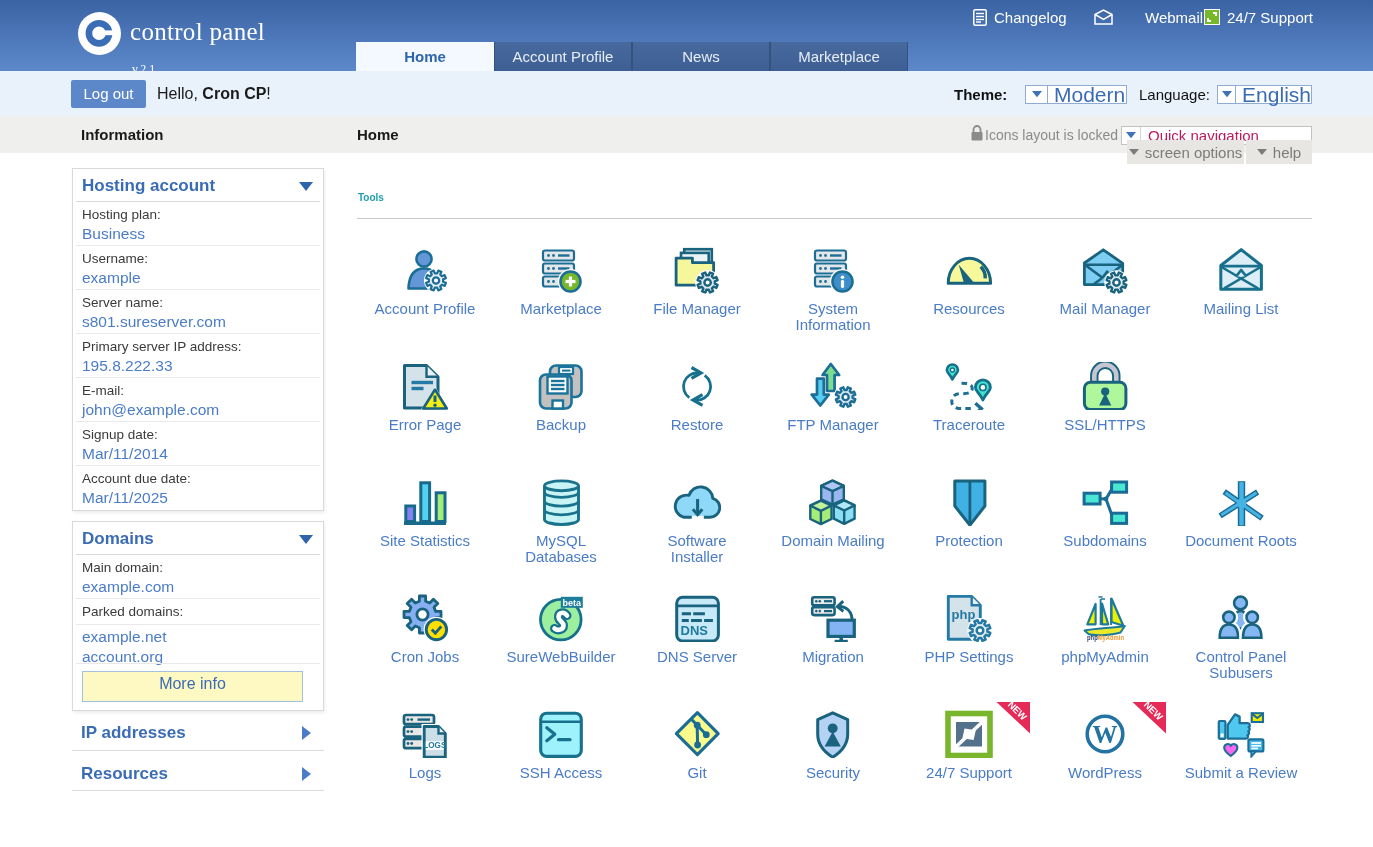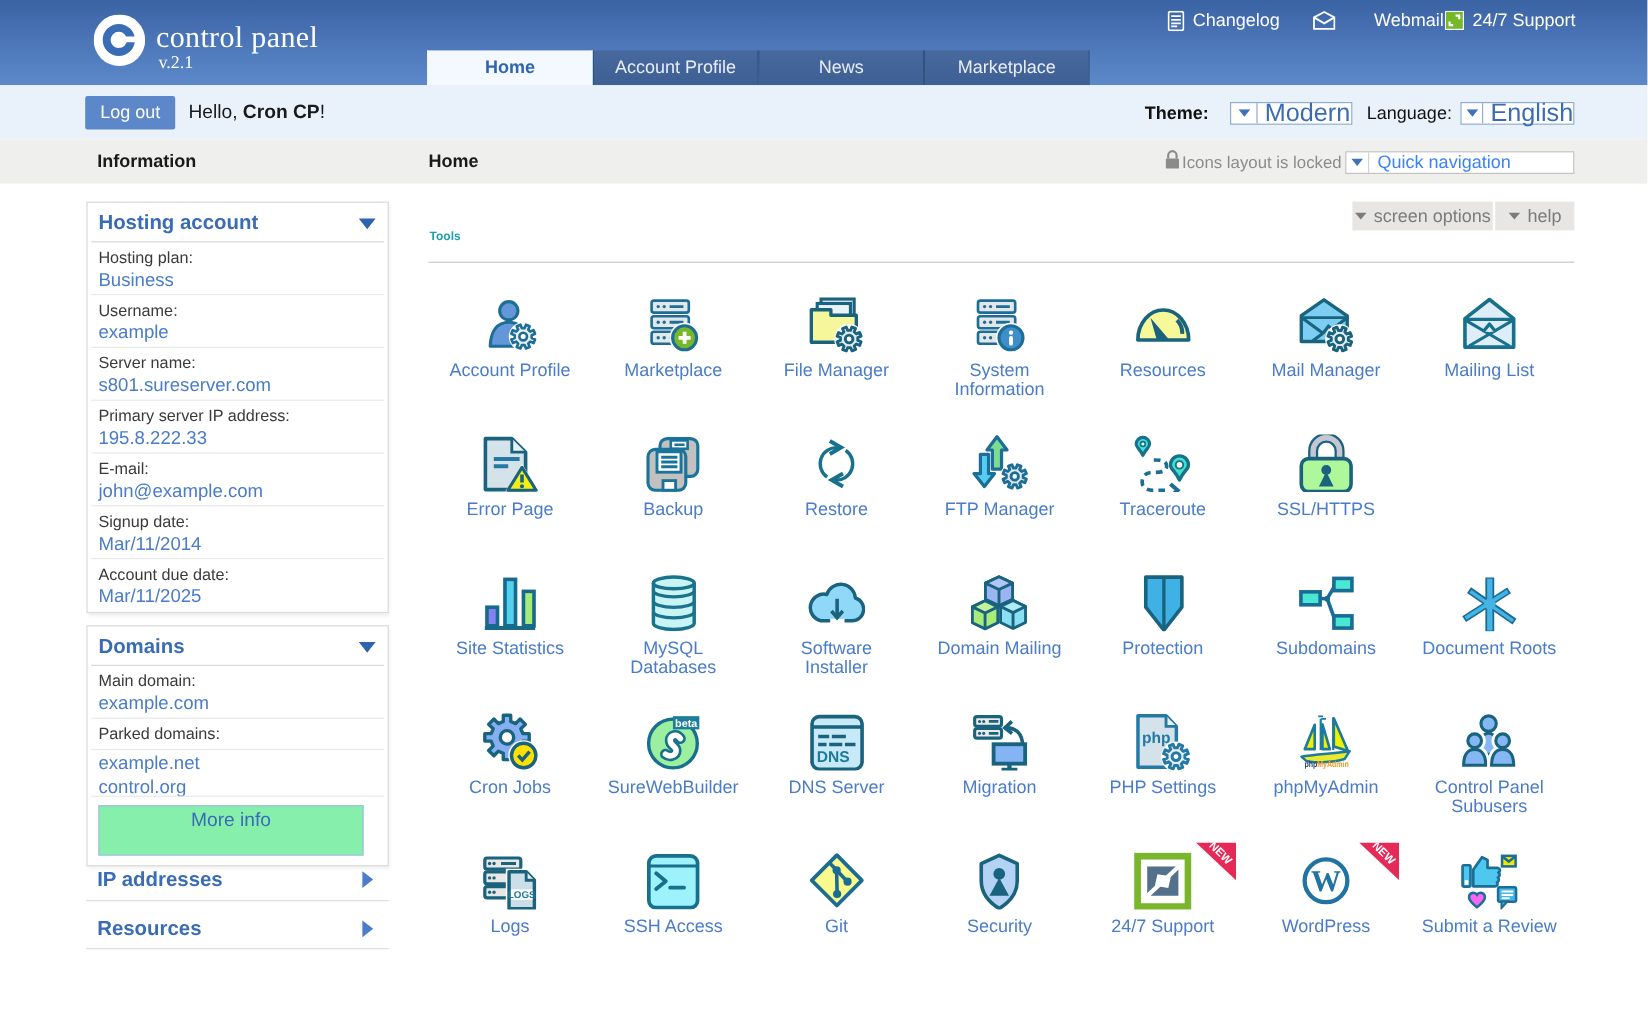--- a/index.html
+++ b/index.html
@@ -2,56 +2,56 @@
 <html><head>
 <meta charset="utf-8">
 <style>
 * { margin:0; padding:0; box-sizing:border-box; }
 html,body { width:1373px; height:847px; background:#fff; font-family:"Liberation Sans", sans-serif; overflow:hidden; }
 body { position:relative; }
 
 .hdr { position:absolute; top:0; left:0; width:1373px; height:71px; background:linear-gradient(#3a63a4,#5d89ca); }
 .logo { position:absolute; left:78px; top:12px; }
 .brand { position:absolute; left:130px; top:18px; color:#fff; font-family:"Liberation Serif", serif; font-size:25px; letter-spacing:0.3px; }
-.brandv { position:absolute; left:132px; top:45px; color:#fff; font-family:"Liberation Serif", serif; font-size:15px; }
+.brandv { position:absolute; left:132px; top:62px; color:#fff; font-family:"Liberation Serif", serif; font-size:12px; }
 .toplink { position:absolute; top:8px; height:18px; color:#fff; font-size:15px; display:flex; align-items:center; gap:7px; }
 .tabs { position:absolute; left:356px; top:42px; height:29px; display:flex; }
 .tab { width:138px; height:29px; line-height:29px; text-align:center; font-size:15px; color:#e8eef6;
   background:linear-gradient(#48699d,#3e5f94); border-left:1px solid #33527f; border-right:1px solid #33527f; }
 .tab.active { background:#f3f9fe; color:#2d66ad; font-weight:bold; border-color:#f3f9fe; }
 
 .bar2 { position:absolute; top:71px; left:0; width:1373px; height:45px; background:#e9f2fb; }
 .logout { position:absolute; left:71px; top:9px; width:75px; height:28px; background:#5c88c9; color:#fff; font-size:15px;
   text-align:center; line-height:28px; border-radius:2px; }
 .hello { position:absolute; left:157px; top:14px; font-size:16px; color:#1a1a1a; }
 .ctl-label { position:absolute; top:15px; font-size:15px; color:#111; }
 .combo { position:absolute; top:85px; height:19px; background:#fff; border:1px solid #8fadd3; display:flex; align-items:center; }
 .combo .dd { width:22px; height:100%; border-right:1px solid #8fadd3; display:flex; align-items:center; justify-content:center; }
 .combo .txt { padding-left:6px; color:#3a6cb5; font-size:21px; }
 
 .bar3 { position:absolute; top:116px; left:0; width:1373px; height:37px; background:#efefee; }
 .secttl { position:absolute; top:10px; font-size:15px; font-weight:bold; color:#1a1a1a; }
 .lockmsg { position:absolute; left:985px; top:11px; font-size:14px; color:#8b8b8b; }
 .qnav { position:absolute; left:1121px; top:10px; width:191px; height:19px; background:#fff; border:1px solid #c2c2c2; display:flex; align-items:center; }
 .qnav .dd { width:19px; height:100%; border-right:1px solid #d4d4d4; display:flex; align-items:center; justify-content:center; }
-.qnav .txt { padding-left:7px; color:#3b82f6; font-size:15px; }
-
-.sobtns { position:absolute; top:168px; left:1127px; display:flex; }
+.qnav .txt { padding-left:7px; color:#be185d; font-size:15px; }
+
+.sobtns { position:absolute; top:140px; left:1127px; display:flex; }
 .sobtn { height:24px; background:#e8e6e3; color:#7b7b7b; font-size:15px; display:flex; align-items:center; justify-content:center; gap:6px; }
 
 .panel { position:absolute; left:72px; width:252px; background:#fff; border:1px solid #d9d9d9; box-shadow:1px 2px 3px rgba(0,0,0,0.07); }
 .ptitle { position:relative; height:33px; line-height:34px; padding-left:9px; color:#3a6cb5; font-size:17px; font-weight:bold; }
 .ptitle::after { content:""; position:absolute; left:3px; right:3px; bottom:0; height:1px; background:#d9d9d9; }
 .ptri { position:absolute; right:10px; top:13px; width:0; height:0; border-left:7px solid transparent; border-right:7px solid transparent; border-top:9px solid #2e64ab; }
 .pair { position:relative; padding:4px 8px 0 9px; height:44px; }
 .pair:not(.nb)::after { content:""; position:absolute; left:3px; right:3px; bottom:0; height:1px; background:#e9e9e9; }
 .pair.nb { border-bottom:none; }
 .plabel { font-size:13.5px; color:#3a3a3a; line-height:18px; }
 .pvalue { font-size:15.5px; color:#4a7cc7; line-height:20px; }
-.moreinfo { margin:7px 20px 8px 9px; height:42px; background:#86efac; border:1px solid #a3bfe2; color:#3a6cb5; font-size:16px; text-align:center; line-height:24px; }
+.moreinfo { margin:7px 20px 8px 9px; height:31px; background:#fef9c3; border:1px solid #a3bfe2; color:#3a6cb5; font-size:16px; text-align:center; line-height:24px; }
 .sideitem { position:absolute; left:72px; width:252px; }
 .sideitem .t { padding-left:9px; color:#3a6cb5; font-size:17px; font-weight:bold; }
 .sideitem .arr { position:absolute; right:13px; top:3px; width:0; height:0; border-top:7px solid transparent; border-bottom:7px solid transparent; border-left:9px solid #4a7cc7; }
 .sideitem .line { position:absolute; left:0; right:0; height:1px; background:#dcdcdc; }
 
 .tools { position:absolute; left:358px; top:192px; color:#1f9fae; font-size:10px; font-weight:bold; }
 .toolline { position:absolute; left:357px; top:218px; width:955px; height:1px; background:#c9c9c9; }
 .grid { position:absolute; left:357px; top:240px; width:952px; }
 .row { display:flex; }
 .cell { position:relative; width:136px; height:116px; text-align:center; }
@@ -188,21 +188,21 @@
   <div class="ptitle">Domains<span class="ptri"></span></div>
   <div class="pair">
       <div class="plabel">Main domain:</div>
       <div class="pvalue">example.com</div>
     </div>
   <div class="pair" style="height:26px;">
       <div class="plabel">Parked domains:</div>
     </div>
   <div class="pair" style="height:39px;padding-top:2px;">
       <div class="pvalue">example.net</div>
-      <div class="pvalue">control.org</div>
+      <div class="pvalue">account.org</div>
     </div>
   <div class="moreinfo">More info</div>
 </div>
 <div class="sideitem" style="top:723px;">
   <div class="t">IP addresses</div>
   <span class="arr"></span>
   <div class="line" style="top:27px;"></div>
 </div>
 <div class="sideitem" style="top:764px;">
   <div class="t">Resources</div>

